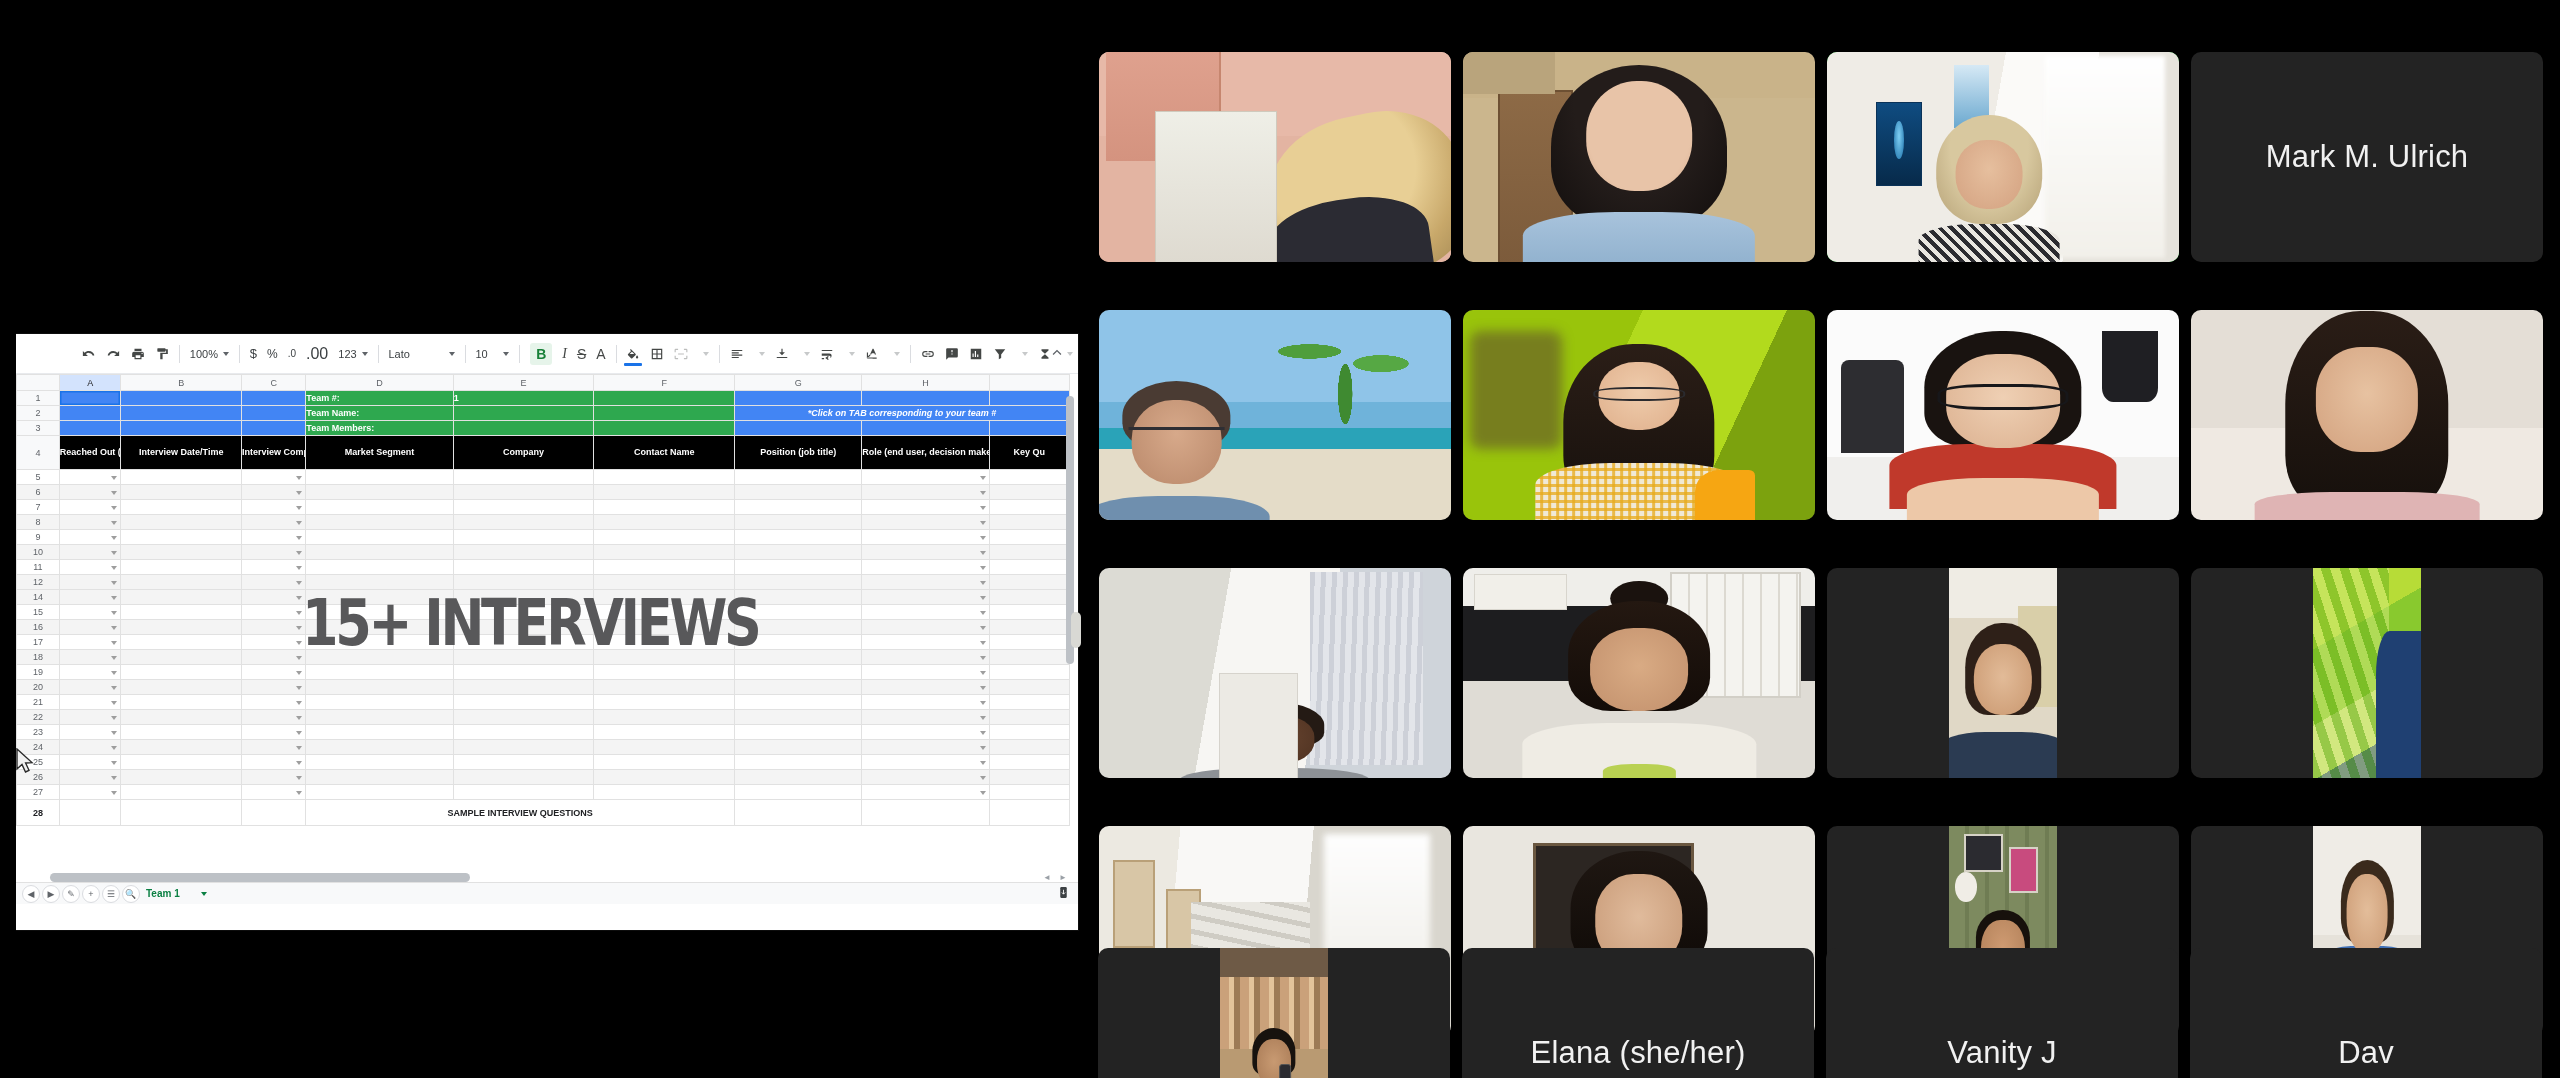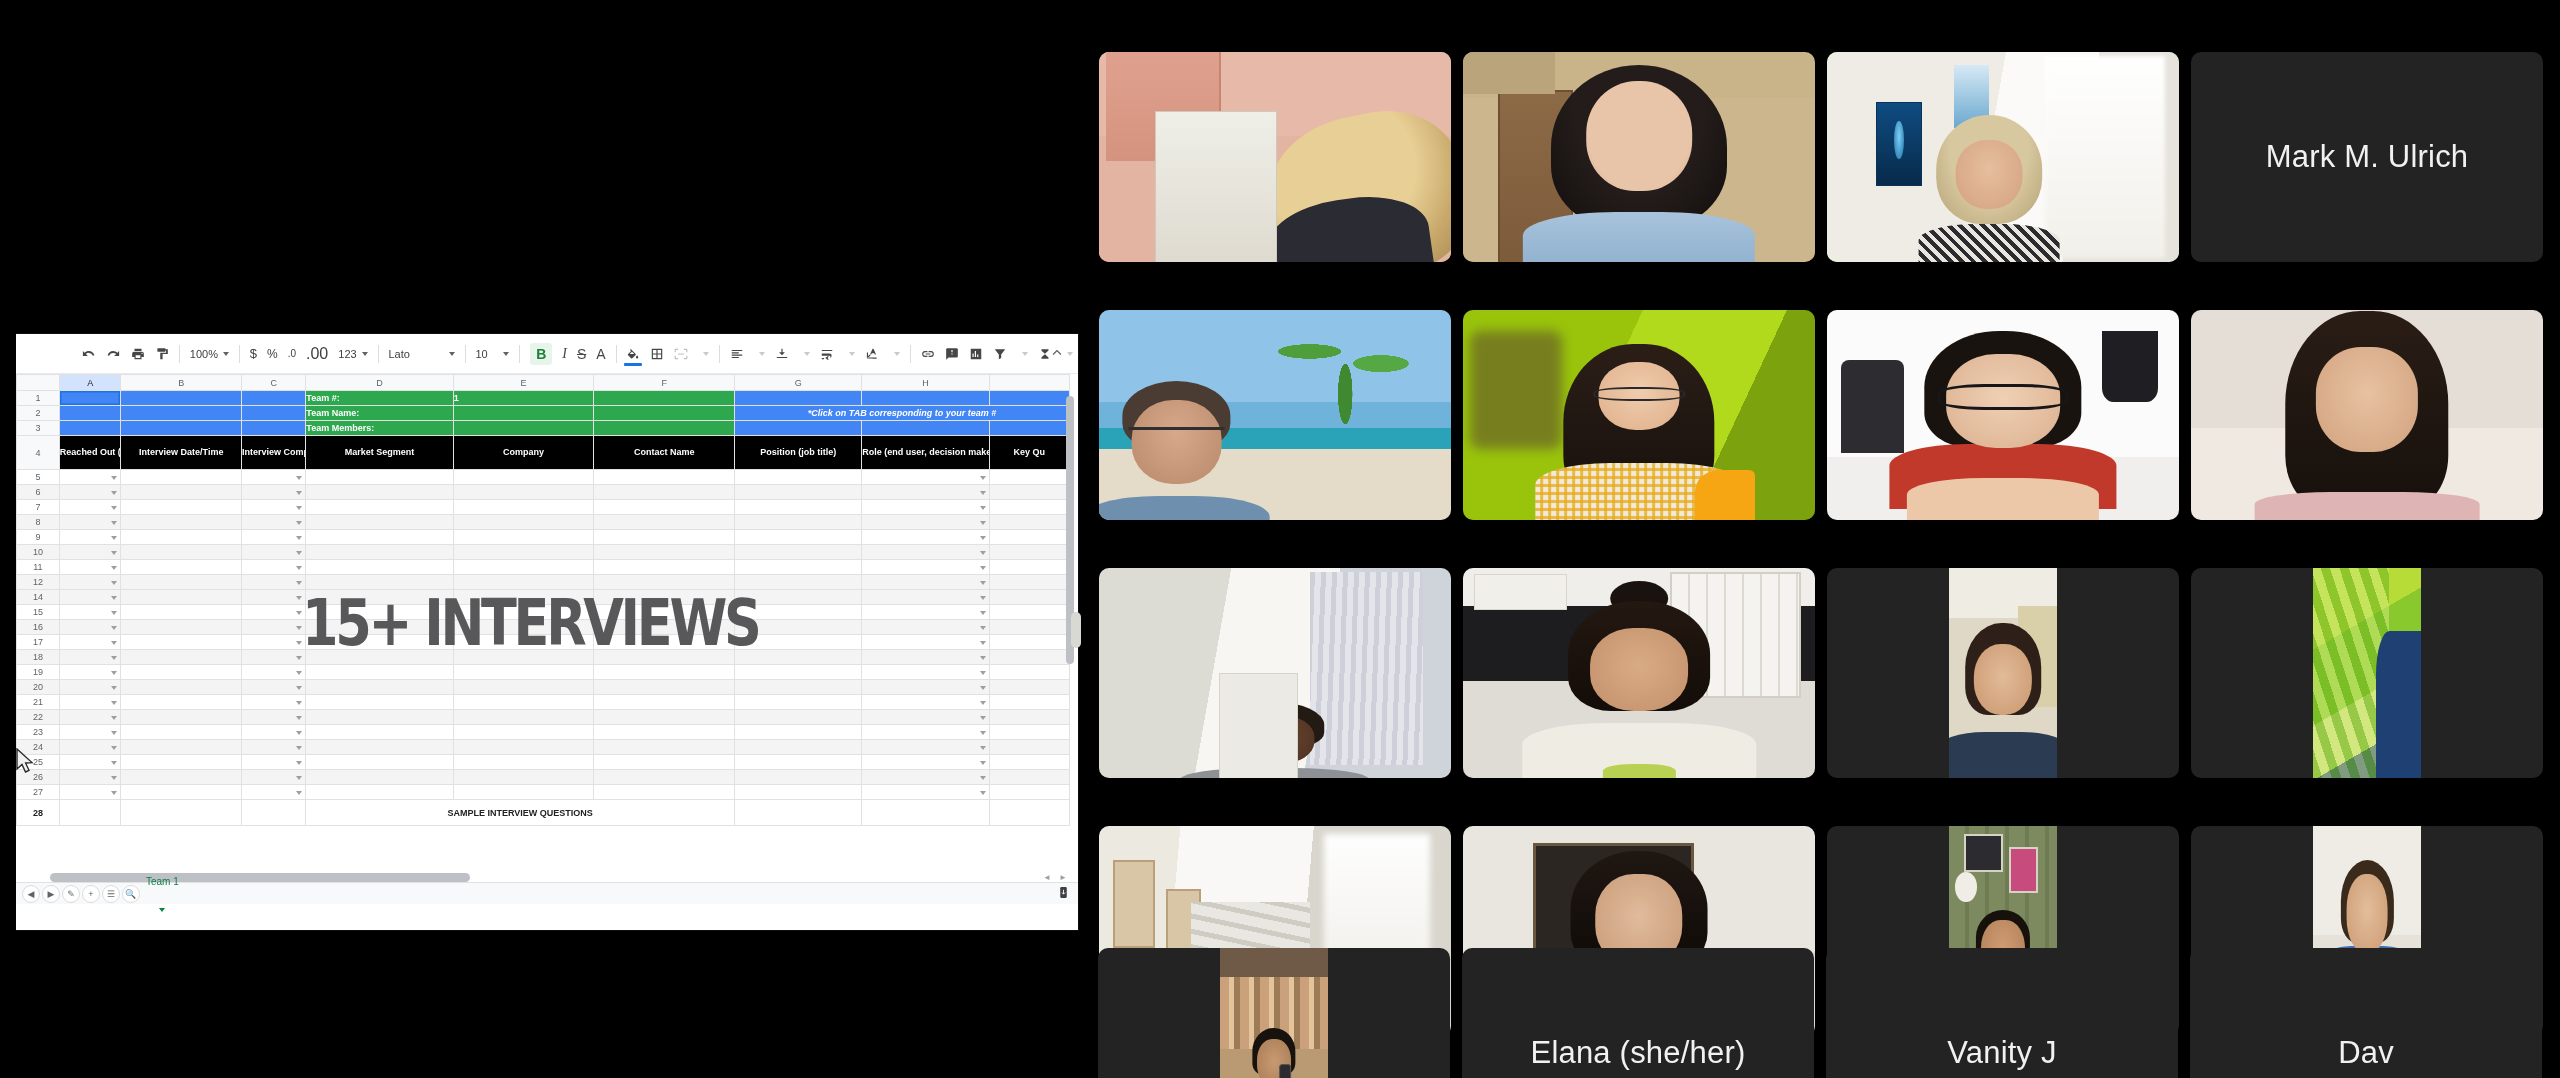--- a/index.html
+++ b/index.html
@@ -102,22 +102,22 @@
   #hscroll-arrows { position:absolute; right: 8px; bottom: 0px; color:#9aa0a6; font-size: 8px;
                     letter-spacing: 3px; }
 
   
   #sheetbar { position: relative; height: 22px; background:#f8f9fa;
               border-top: 1px solid #e1e1e1; display:flex; align-items:center;
               padding-left: 6px; gap: 2px; }
   .circ { width: 18px; height: 18px; border-radius: 50%; border: 1px solid #dadce0;
           display:flex; align-items:center; justify-content:center; color:#5f6368; font-size:9px;
           background:#fff; }
-  #tab-team { font-size: 10px; color:#0b8043; font-weight: 400; padding: 0 4px;
-              display:flex; align-items:center; gap: 21px; flex-direction: column; }
+  #tab-team { font-size: 10px; color:#0b8043; font-weight: 700; padding: 0 4px;
+              display:flex; align-items:center; gap: 21px; }
   .tab-caret { width:0;height:0;border-left:3px solid transparent;border-right:3px solid transparent;
                border-top:4px solid #0b8043; }
   #sheetbar-right { margin-left:auto; margin-right: 8px; }
 
   
   #watermark {
     position: absolute; left: 286px; top: 586px;
     font-family: "DejaVu Sans", sans-serif;
     font-weight: 700; font-size: 64px; color: #58585a;
     letter-spacing: -4px; transform: scaleX(0.82); transform-origin: left center;

